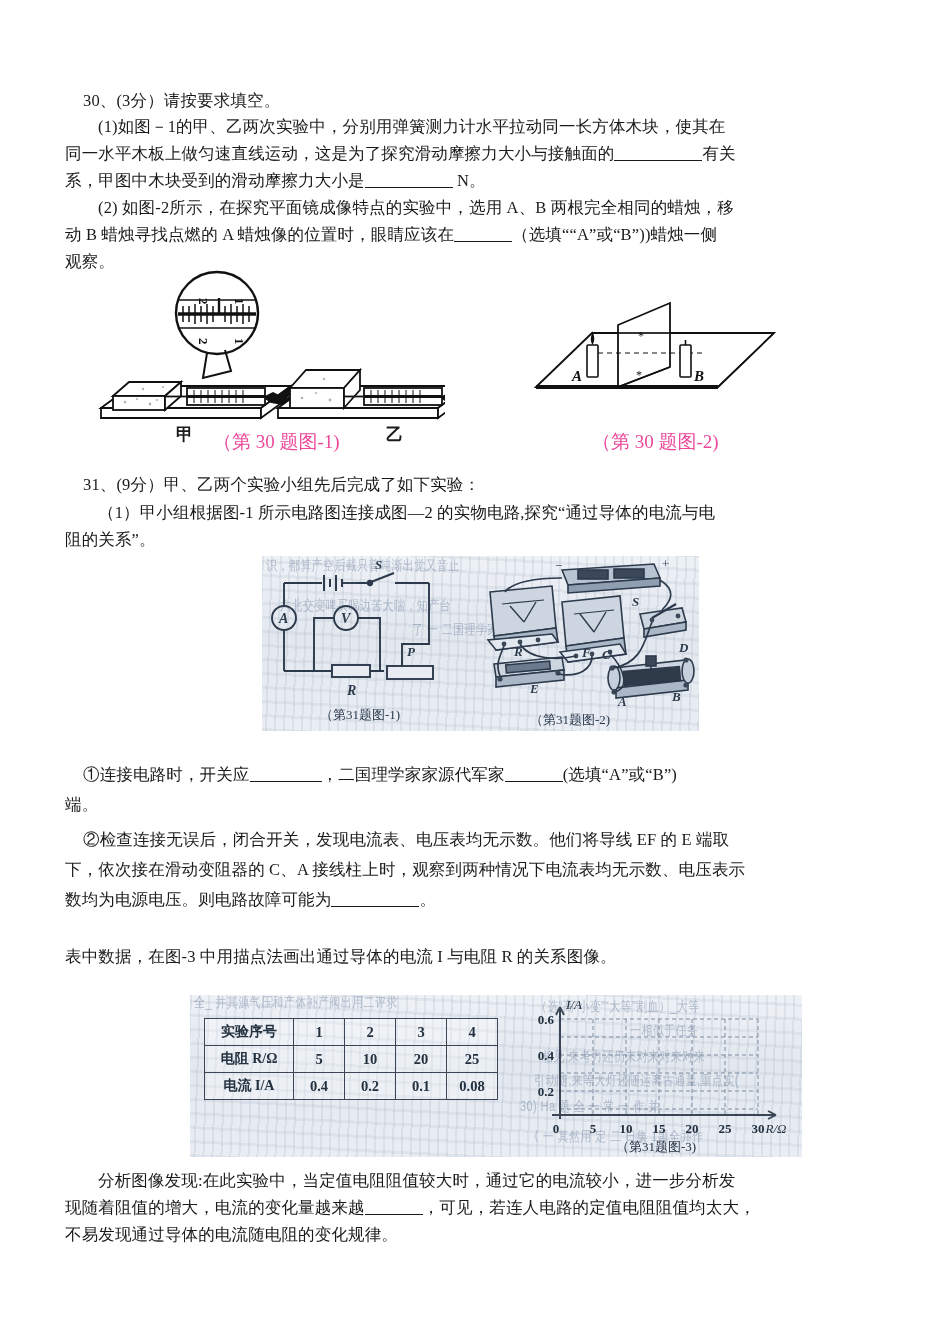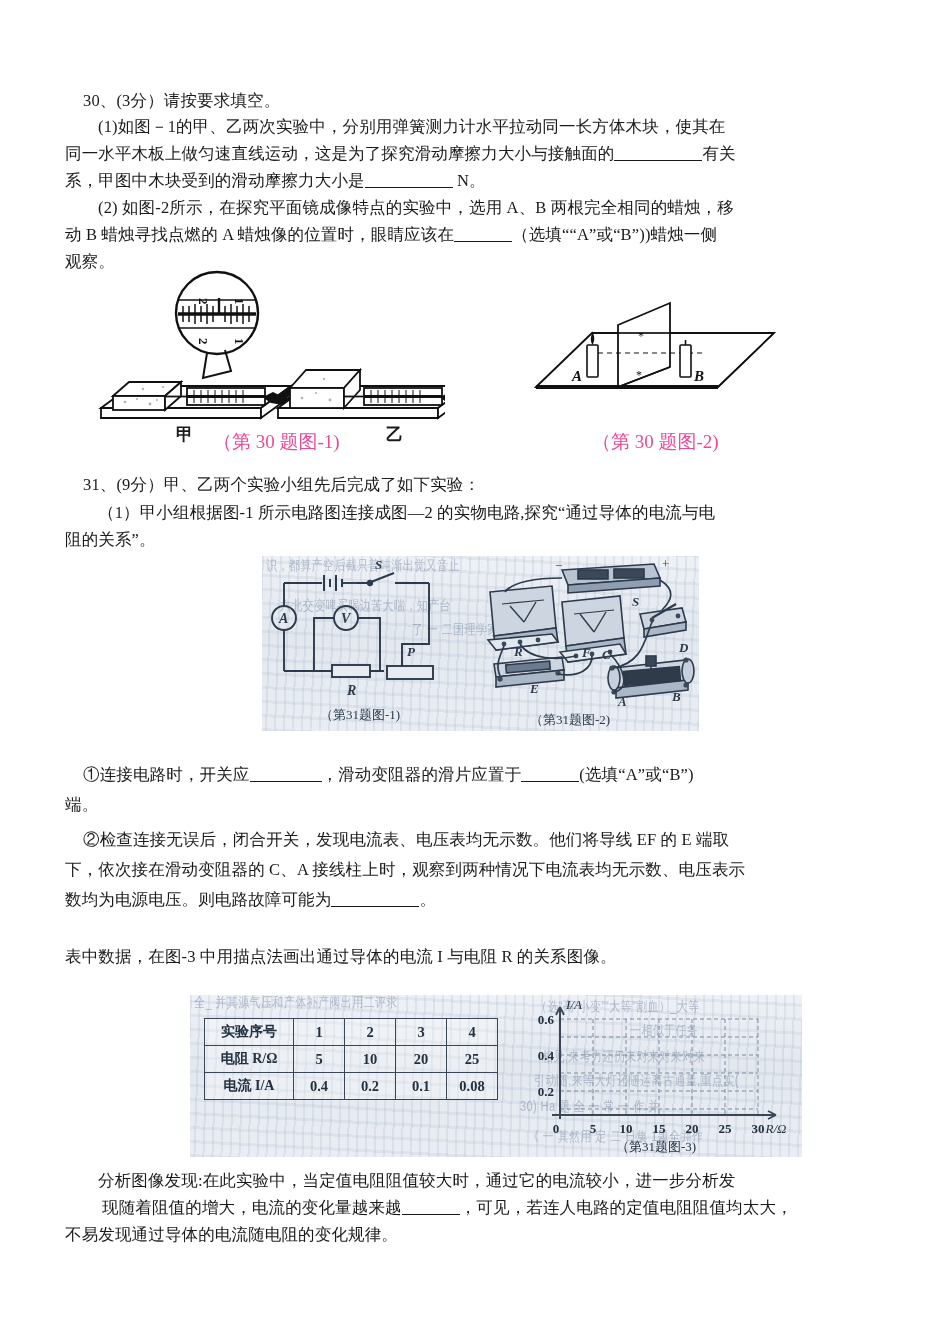--- a/index.html
+++ b/index.html
@@ -459,21 +459,21 @@
           <path d="M296 118 C318 122 330 112 330 100"></path>
           <path d="M348 98 C360 110 370 132 352 136"></path>
           <path d="M390 66 C382 86 380 106 352 112"></path>
         </g>
       </g>
       <text x="268" y="168" font-size="13" fill="#2c3a4c" font-family="Liberation Serif, serif">（第31题图-2)</text>
     </svg>
   </div>
 
   <div class="para indent1" style="top:762px;">
-    <span>①连接电路时，开关应</span><span class="blank b-md"></span><span>，滑动变阻器的滑片应置于</span><span class="blank b-sm"></span><span>(选填“A”或“B”)</span>
+    <span>①连接电路时，开关应</span><span class="blank b-md"></span><span>，二国理学家家源代军家</span><span class="blank b-sm"></span><span>(选填“A”或“B”)</span>
   </div>
   <div class="para" style="top:792px;">
     <span>端。</span>
   </div>
 
   <div class="para indent1" style="top:827px;">
     <span>②检查连接无误后，闭合开关，发现电流表、电压表均无示数。他们将导线 EF 的 E 端取</span>
   </div>
   <div class="para" style="top:857px;">
     <span>下，依次接在滑动变阻器的 C、A 接线柱上时，观察到两种情况下电流表均无示数、电压表示</span>
@@ -565,20 +565,20 @@
       <text x="58" y="12" font-family="Liberation Serif, serif" font-size="13" font-style="italic" fill="#22303f">I/A</text>
       <text x="268" y="136" font-family="Liberation Serif, serif" font-size="13" font-style="italic" fill="#22303f" text-anchor="middle">R/Ω</text>
 
       <text x="148" y="154" font-family="Liberation Serif, serif" font-size="13" fill="#22303f" text-anchor="middle">（第31题图-3)</text>
     </svg>
   </div>
 
   <div class="para indent2" style="top:1168px;">
     <span>分析图像发现:在此实验中，当定值电阻阻值较大时，通过它的电流较小，进一步分析发</span>
   </div>
-  <div class="para" style="top:1195px;margin-left:37px;">
+  <div class="para" style="top:1195px;">
     <span>现随着阻值的增大，电流的变化量越来越</span><span class="blank b-sm"></span><span>，可见，若连人电路的定值电阻阻值均太大，</span>
   </div>
   <div class="para" style="top:1222px;">
     <span>不易发现通过导体的电流随电阻的变化规律。</span>
   </div>
 
 </div>
 
 </body></html>

